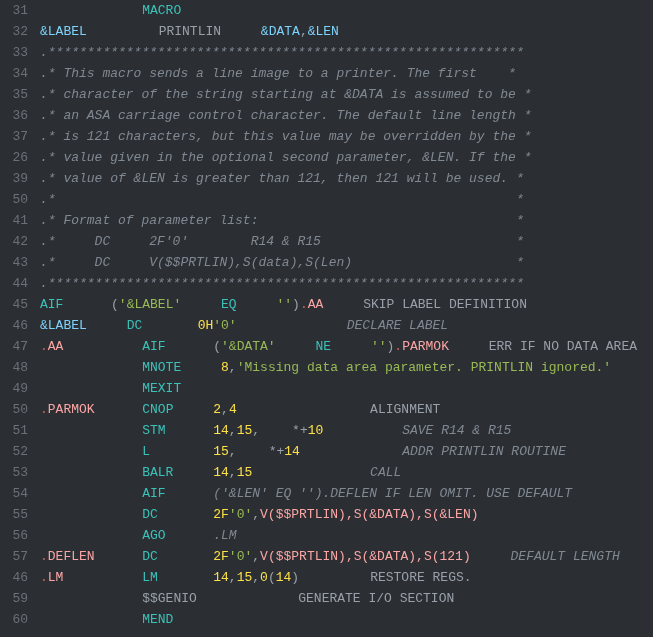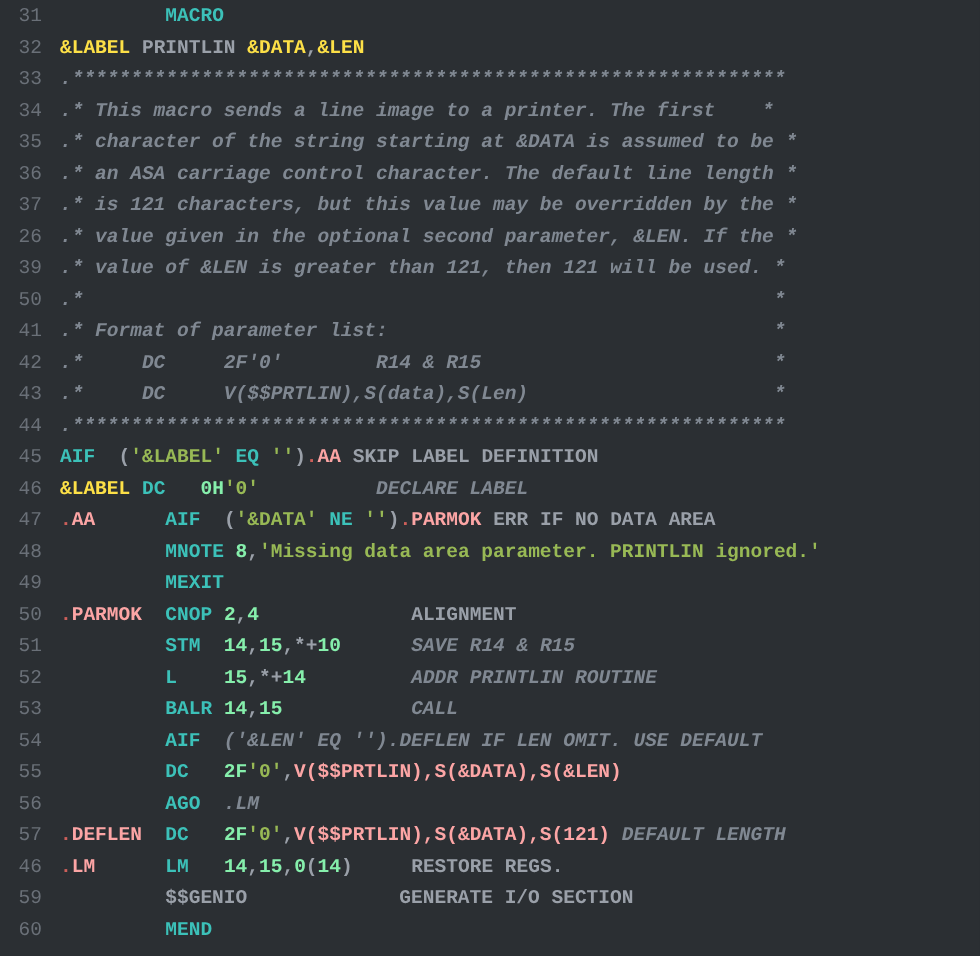--- a/index.html
+++ b/index.html
@@ -21,29 +21,29 @@
     padding-right: 8px;
     color: #6a7078;
     user-select: none;
     flex-shrink: 0;
   }
   .gutter div { height: 21px; text-align: right; }
   .code {
     white-space: pre;
     padding-left: 4px;
   }
-  .code-line { height: 21px; font-weight: bold; }
+  .code-line { height: 21px; }
   .mac  { color: #3cc1b9; }   
-  .lbl  { color: #fde047; }   
-  .num  { color: #86efac; }   
+  .lbl  { color: #7dd3fc; }   
+  .num  { color: #fde047; }   
   .punc { color: #9aa0a9; }   
   .str  { color: #98b955; }   
   .cmt  { color: #808892; font-style: italic; } 
   .id   { color: #fca5a5; }   
-  .op   { color: #9aa0a9; }   
+  .op   { color: #9aa0a9; margin-left: 32px; }   
   .red  { color: #cc5f5a; }
 </style>
 </head>
 <body>
 
 <div class="editor">
   <div class="gutter" id="gutter">
       <div>31</div>
       <div>32</div>
       <div>33</div>

